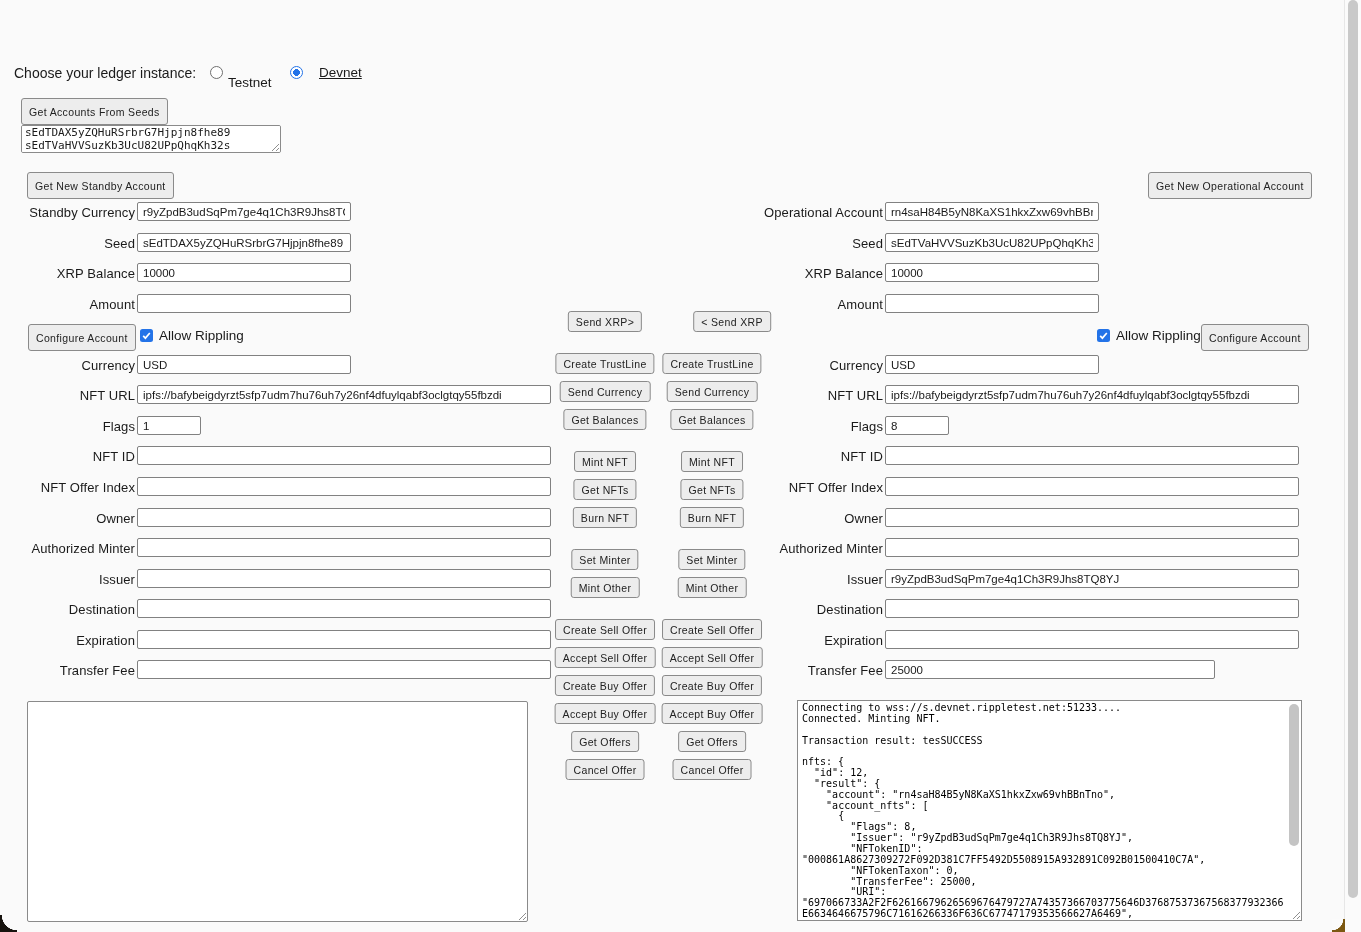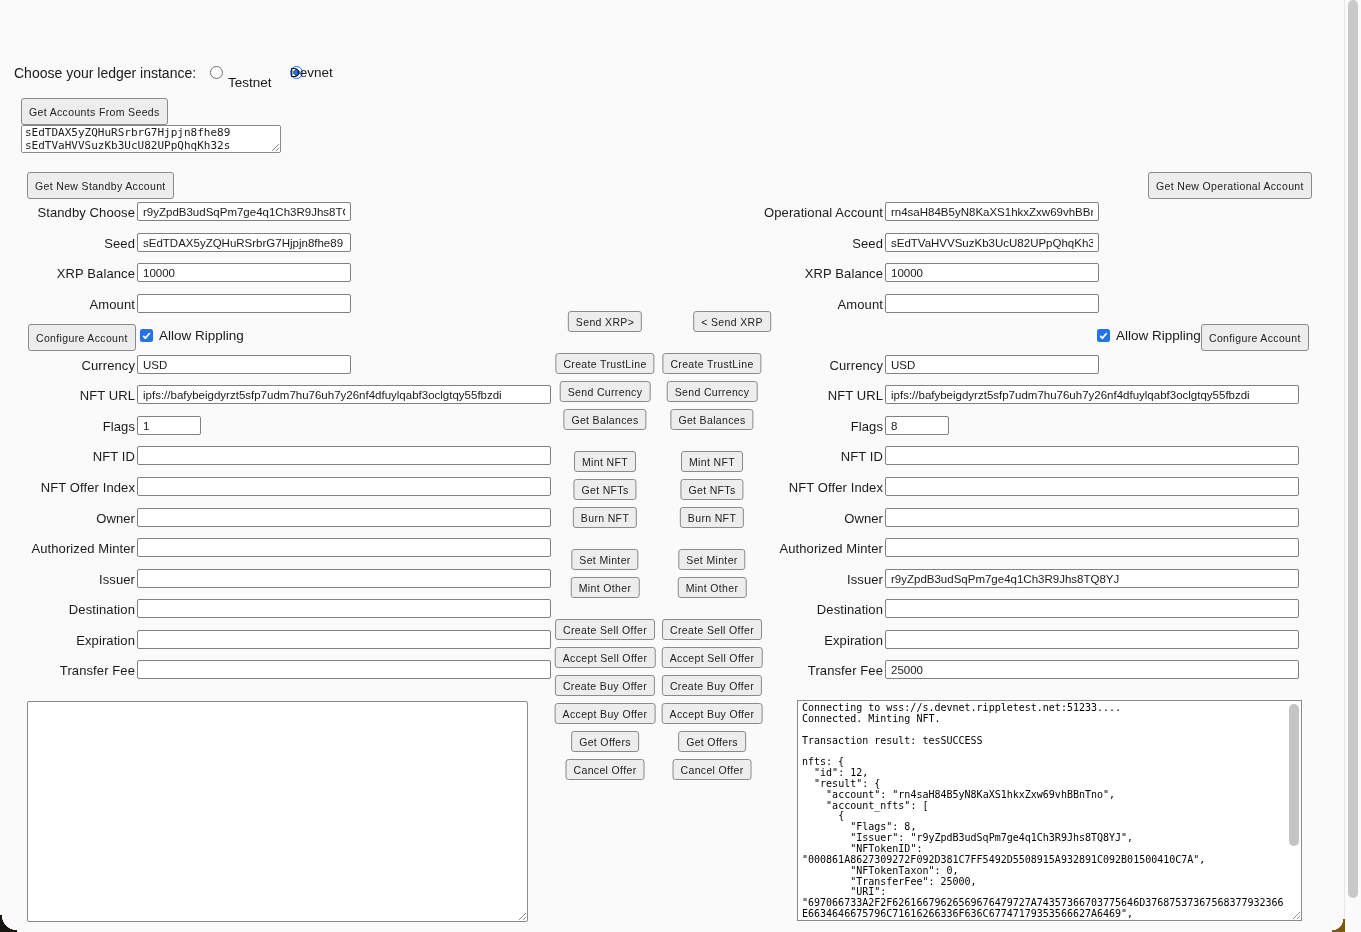--- a/index.html
+++ b/index.html
@@ -38,35 +38,35 @@
 </head>
 <body>
 
 <div id="app">
 
 
   <div class="abs ledger-label">Choose your ledger instance:</div>
   <span class="abs radio" style="left:210px;top:66px;"></span>
   <span class="abs radio-label" style="left:228px;top:75px;">Testnet</span>
   <span class="abs radio checked" style="left:290px;top:66px;"></span>
-  <span class="abs radio-label" style="left:290px;top:65px;">Devnet</span>
+  <span class="abs radio-label" style="left:319px;top:65px;text-decoration:underline;">Devnet</span>
 
   <button class="btn" style="left:21px;top:98px;">Get Accounts From Seeds</button>
   <textarea id="seeds-area" class="abs" spellcheck="false" style="">sEdTDAX5yZQHuRSrbrG7Hjpjn8fhe89
 sEdTVaHVVSuzKb3UcU82UPpQhqKh32s</textarea>
   <svg class="abs grip" style="left:270px;top:142px;" viewBox="0 0 10 10">
       <path d="M2 9 L9 2 M6 9 L9 6" stroke="#8f8f8f" stroke-width="1" fill="none"></path>
     </svg>
 
   <button class="btn" style="left:27px;top:172px;">Get New Standby Account</button>
   <button class="btn" style="left:1148px;top:172px;">Get New Operational Account</button>
 
   <div id="standby-fields">
       <div class="frow" style="top: 202px;">
-        <span class="flabel" style="left: 0px; width: 135px;">Standby Choose</span>
+        <span class="flabel" style="left: 0px; width: 135px;">Standby Currency</span>
         <input class="finput" value="r9yZpdB3udSqPm7ge4q1Ch3R9Jhs8TQ8YJ" style="left: 137px; width: 214px;">
       </div>
       <div class="frow" style="top: 233px;">
         <span class="flabel" style="left: 0px; width: 135px;">Seed</span>
         <input class="finput" value="sEdTDAX5yZQHuRSrbrG7Hjpjn8fhe89" style="left: 137px; width: 214px;">
       </div>
       <div class="frow" style="top: 263px;">
         <span class="flabel" style="left: 0px; width: 135px;">XRP Balance</span>
         <input class="finput" value="10000" style="left: 137px; width: 214px;">
       </div>
@@ -171,21 +171,21 @@
       <div class="frow" style="top: 599px;">
         <span class="flabel" style="left: 740px; width: 143px;">Destination</span>
         <input class="finput" value="" style="left: 885px; width: 414px;">
       </div>
       <div class="frow" style="top: 630px;">
         <span class="flabel" style="left: 740px; width: 143px;">Expiration</span>
         <input class="finput" value="" style="left: 885px; width: 414px;">
       </div>
       <div class="frow" style="top: 660px;">
         <span class="flabel" style="left: 740px; width: 143px;">Transfer Fee</span>
-        <input class="finput" value="25000" style="left: 885px; width: 414px;">
+        <input class="finput" value="25000" style="left: 885px; width: 330px;">
       </div>
     </div>
 
   <button class="btn" style="left:28px;top:324px;">Configure Account</button>
   <span class="cb" style="left:140px;top:329px;">
     <svg width="11" height="11" viewBox="0 0 12 12">
         <path d="M2.4 6.4l2.4 2.5 4.8-5.6" stroke="#fff" stroke-width="1.8" fill="none"></path>
       </svg>
   </span>
   <span class="cb-label" style="left:159px;top:328px;">Allow Rippling</span>

